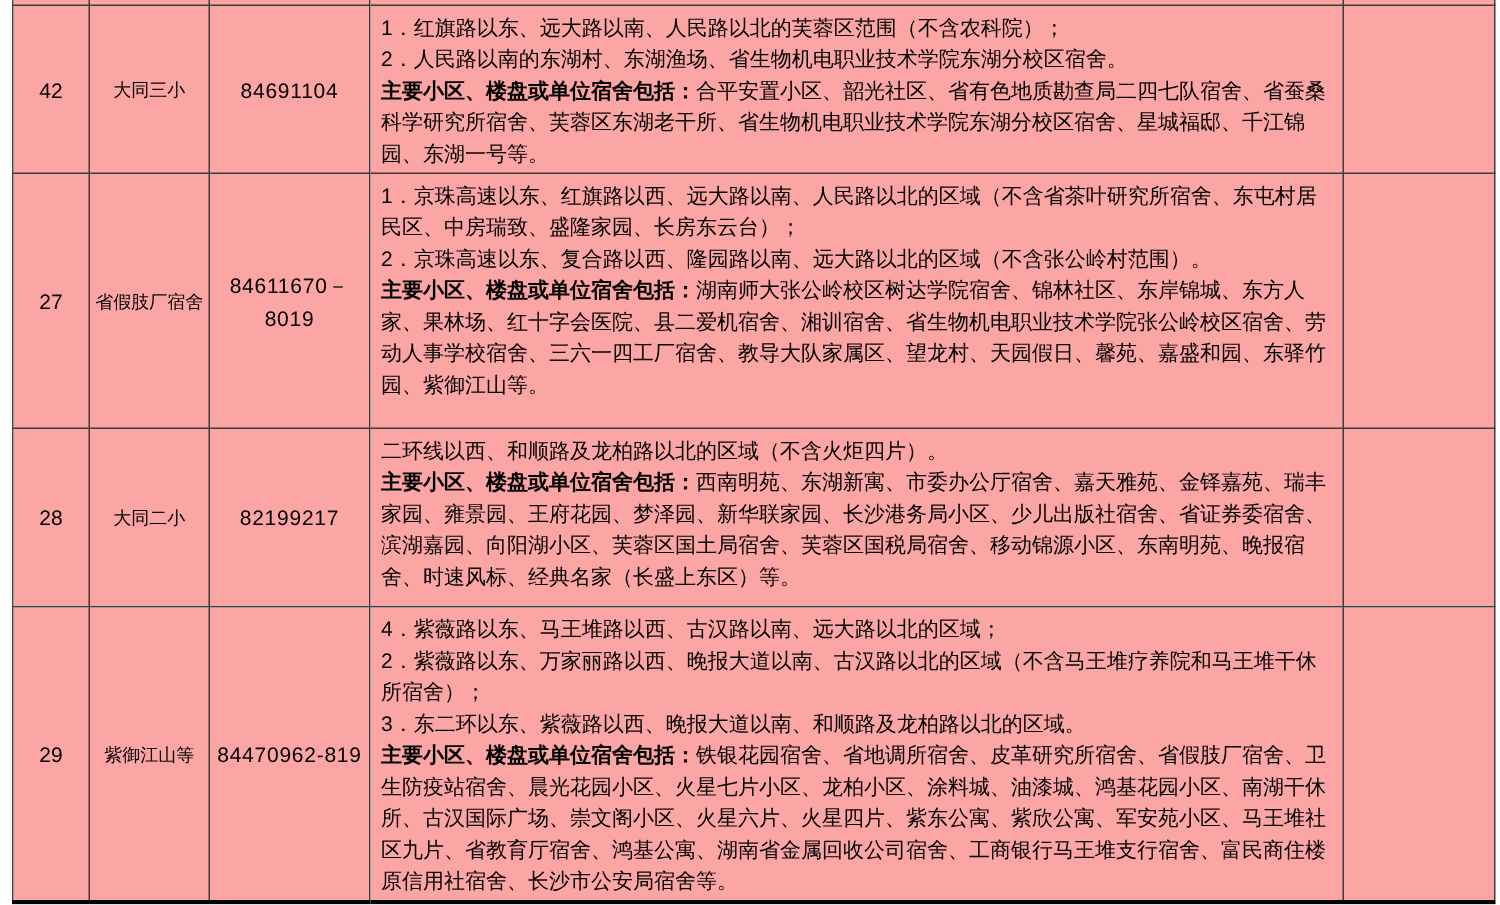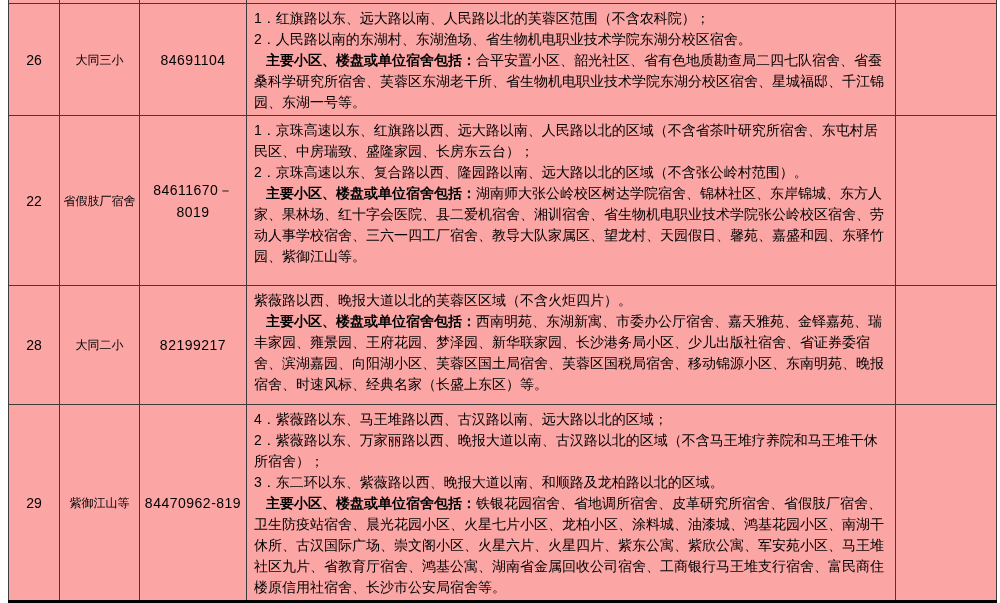--- a/index.html
+++ b/index.html
@@ -43,21 +43,21 @@
   td.c-school { font-size: 12px; line-height: 22px; margin-left: 36px; }
   td.c-phone { white-space: pre-line; letter-spacing: 0.5px; line-height: 22px; }
   td.c-desc {
     vertical-align: top;
     padding: 4px 7px 2px 7px;
     font-size: 14px;
     line-height: 21px;
     text-align: left;
   }
   td.c-desc .zone { font-weight: normal; }
-  td.c-desc .mainline b { font-weight: bold; margin-left: 12px; }
+  td.c-desc .mainline b { font-weight: bold; }
   td.c-note { background: #ffffff; }
   tr.last td { border-bottom: 3px solid #000000; }
 </style>
 </head>
 <body>
 
 <div class="page">
   <table class="district">
     <colgroup>
       <col style="width:51px">
@@ -70,50 +70,50 @@
     <tbody>
         <tr class="stub">
       <td></td>
       <td></td>
       <td></td>
       <td></td>
       <td></td>
     </tr>
 
     <tr style="height:106px">
-      <td class="c-no">26</td>
+      <td class="c-no">42</td>
       <td class="c-school">大同三小</td>
       <td class="c-phone">84691104</td>
       <td class="c-desc">
         <div class="zone">1．红旗路以东、远大路以南、人民路以北的芙蓉区范围（不含农科院）；</div>
         <div class="zone">2．人民路以南的东湖村、东湖渔场、省生物机电职业技术学院东湖分校区宿舍。</div>
         <div class="mainline"><b>主要小区、楼盘或单位宿舍包括：</b><span>合平安置小区、韶光社区、省有色地质勘查局二四七队宿舍、省蚕桑科学研究所宿舍、芙蓉区东湖老干所、省生物机电职业技术学院东湖分校区宿舍、星城福邸、千江锦园、东湖一号等。</span></div>
       </td>
       <td class="c-note"></td>
     </tr>
 
     <tr style="height:170px">
-      <td class="c-no">22</td>
+      <td class="c-no">27</td>
       <td class="c-school">省假肢厂宿舍</td>
       <td class="c-phone">84611670－
 8019</td>
       <td class="c-desc">
         <div class="zone">1．京珠高速以东、红旗路以西、远大路以南、人民路以北的区域（不含省茶叶研究所宿舍、东屯村居民区、中房瑞致、盛隆家园、长房东云台）；</div>
         <div class="zone">2．京珠高速以东、复合路以西、隆园路以南、远大路以北的区域（不含张公岭村范围）。</div>
         <div class="mainline"><b>主要小区、楼盘或单位宿舍包括：</b><span>湖南师大张公岭校区树达学院宿舍、锦林社区、东岸锦城、东方人家、果林场、红十字会医院、县二爱机宿舍、湘训宿舍、省生物机电职业技术学院张公岭校区宿舍、劳动人事学校宿舍、三六一四工厂宿舍、教导大队家属区、望龙村、天园假日、馨苑、嘉盛和园、东驿竹园、紫御江山等。</span></div>
       </td>
       <td class="c-note"></td>
     </tr>
 
     <tr style="height:119px">
       <td class="c-no">28</td>
       <td class="c-school">大同二小</td>
       <td class="c-phone">82199217</td>
       <td class="c-desc">
-        <div class="zone">紫薇路以西、晚报大道以北的芙蓉区区域（不含火炬四片）。</div>
+        <div class="zone">二环线以西、和顺路及龙柏路以北的区域（不含火炬四片）。</div>
         <div class="mainline"><b>主要小区、楼盘或单位宿舍包括：</b><span>西南明苑、东湖新寓、市委办公厅宿舍、嘉天雅苑、金铎嘉苑、瑞丰家园、雍景园、王府花园、梦泽园、新华联家园、长沙港务局小区、少儿出版社宿舍、省证券委宿舍、滨湖嘉园、向阳湖小区、芙蓉区国土局宿舍、芙蓉区国税局宿舍、移动锦源小区、东南明苑、晚报宿舍、时速风标、经典名家（长盛上东区）等。</span></div>
       </td>
       <td class="c-note"></td>
     </tr>
 
     <tr class="last" style="height:192px">
       <td class="c-no">29</td>
       <td class="c-school">紫御江山等</td>
       <td class="c-phone">84470962-819</td>
       <td class="c-desc">

